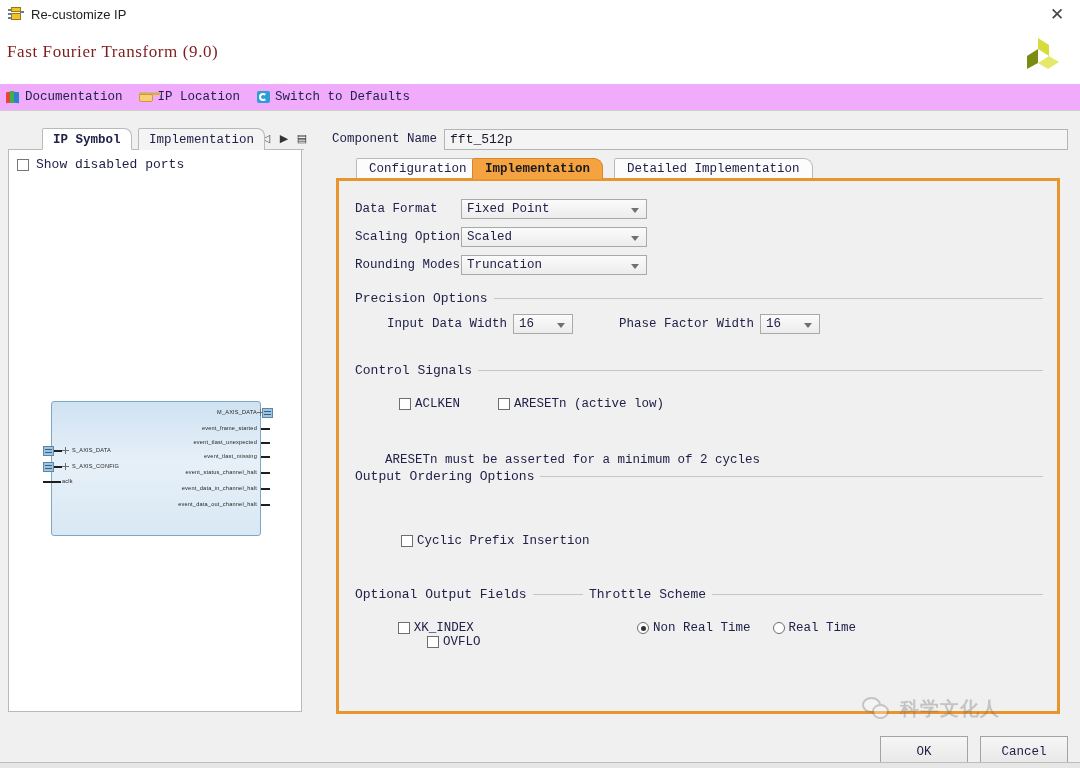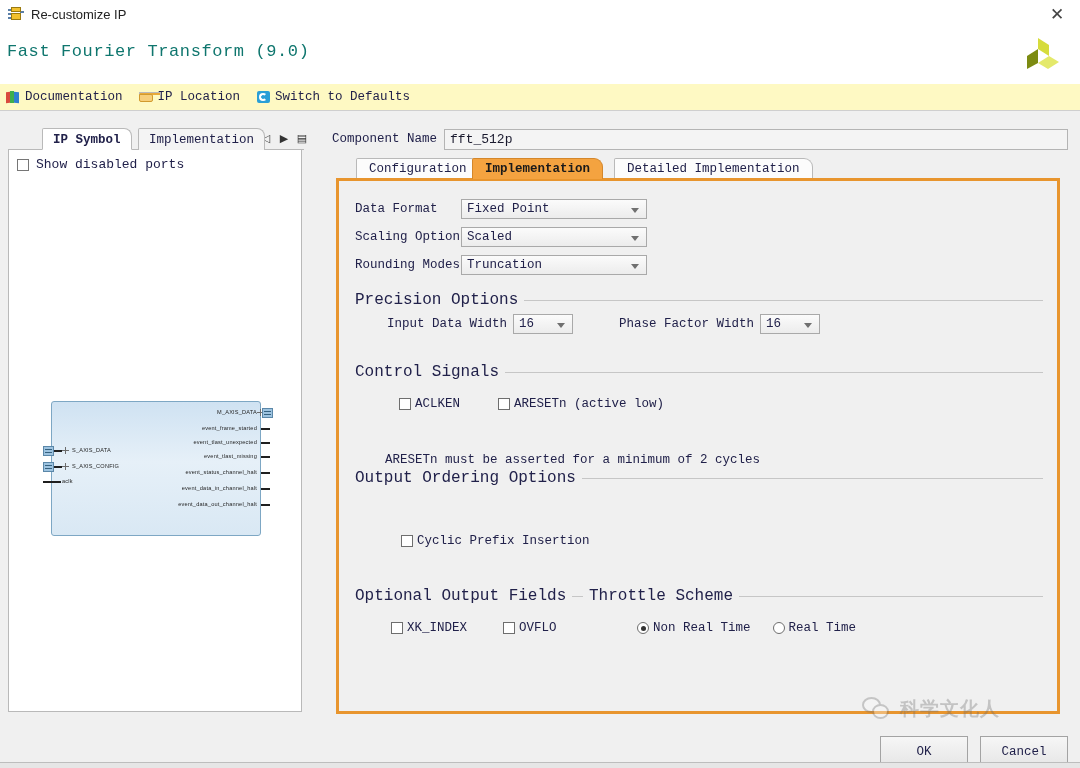--- a/index.html
+++ b/index.html
@@ -30,29 +30,29 @@
     font-family:"Liberation Sans",sans-serif;font-size:17px;color:#444;
   }
 
   
   #header{
     position:absolute;left:0;top:28px;width:1080px;height:56px;
     background:#ffffff;
   }
   #ip-title{
     position:absolute;left:7px;top:14px;
-    font-family:Liberation Mono, monospace;font-size:17px;
-    letter-spacing:.6px;color:#0f766e;
+    font-family:Liberation Serif, serif;font-size:17px;
+    letter-spacing:.6px;color:#7f1d1d;
   }
   #brand-logo{position:absolute;right:20px;top:8px;width:44px;height:40px;}
 
   
   #toolbar{
     position:absolute;left:0;top:84px;width:1080px;height:26px;
-    background:#fef9c3;border-bottom:1px solid #cfcfcf;
+    background:#f0abfc;border-bottom:1px solid #cfcfcf;
     display:flex;align-items:center;
   }
   .tb-item{display:flex;align-items:center;margin-left:6px;margin-right:10px;}
   .tb-item .lbl{font-family:"Liberation Mono",monospace;font-size:12.5px;color:#21214a;margin-left:4px;}
   .ico{width:15px;height:14px;position:relative;flex:none;}
   
   .ico-doc .a{position:absolute;left:0;top:2px;width:4px;height:11px;background:#d94a3d;transform:skewY(-8deg);}
   .ico-doc .b{position:absolute;left:4px;top:1px;width:4px;height:12px;background:#3fae4b;}
   .ico-doc .c{position:absolute;left:8px;top:2px;width:5px;height:11px;background:#2f7fd0;transform:skewY(6deg);}
   
@@ -136,21 +136,21 @@
     font-family:"Liberation Mono",monospace;font-size:12.5px;color:#21214a;
     padding-left:5px;
   }
   .combo .arw{
     position:absolute;right:7px;top:8px;width:0;height:0;
     border-left:4.5px solid transparent;border-right:4.5px solid transparent;
     border-top:5px solid #707070;
   }
 
   .grp{position:absolute;display:flex;align-items:center;}
-  .grp .t{font-family:"Liberation Mono",monospace;font-size:16px;color:#21214a;white-space:nowrap;}
+  .grp .t{font-family:"Liberation Mono",monospace;font-size:13px;color:#21214a;white-space:nowrap;}
   .grp .ln{height:1px;background:#c6c6c6;margin-left:6px;flex:1;}
 
   .chk{display:flex;align-items:center;}
   .chk .box{width:12px;height:12px;background:#fff;border:1px solid #6e6e6e;box-sizing:border-box;flex:none;}
   .chk .tx{font-family:"Liberation Mono",monospace;font-size:12.5px;color:#21214a;margin-left:4px;white-space:nowrap;}
 
   .rad{display:flex;align-items:center;}
   .rad .ring{width:12px;height:12px;border-radius:50%;background:#fff;border:1px solid #6e6e6e;box-sizing:border-box;position:relative;flex:none;}
   .rad.on .ring:after{content:"";position:absolute;left:2.5px;top:2.5px;width:5px;height:5px;border-radius:50%;background:#333;}
   .rad .tx{font-family:"Liberation Mono",monospace;font-size:12.5px;color:#21214a;margin-left:4px;white-space:nowrap;}
@@ -371,21 +371,21 @@
 
   <div class="grp" style="left:16px;top:406px;width:228px;">
     <span class="t">Optional Output Fields</span>
     <span class="ln"></span>
   </div>
   <div class="grp" style="left:250px;top:406px;width:454px;">
     <span class="t">Throttle Scheme</span>
     <span class="ln"></span>
   </div>
 
-  <div class="row" style="left:52px;top:440px;">
+  <div class="row" style="left:52px;top:440px;flex-direction:column;">
     <span class="chk">
       <span class="box"></span>
       <span class="tx">XK_INDEX</span>
     </span>
     <span class="chk" style="margin-left:36px;">
       <span class="box"></span>
       <span class="tx">OVFLO</span>
     </span>
   </div>
 

